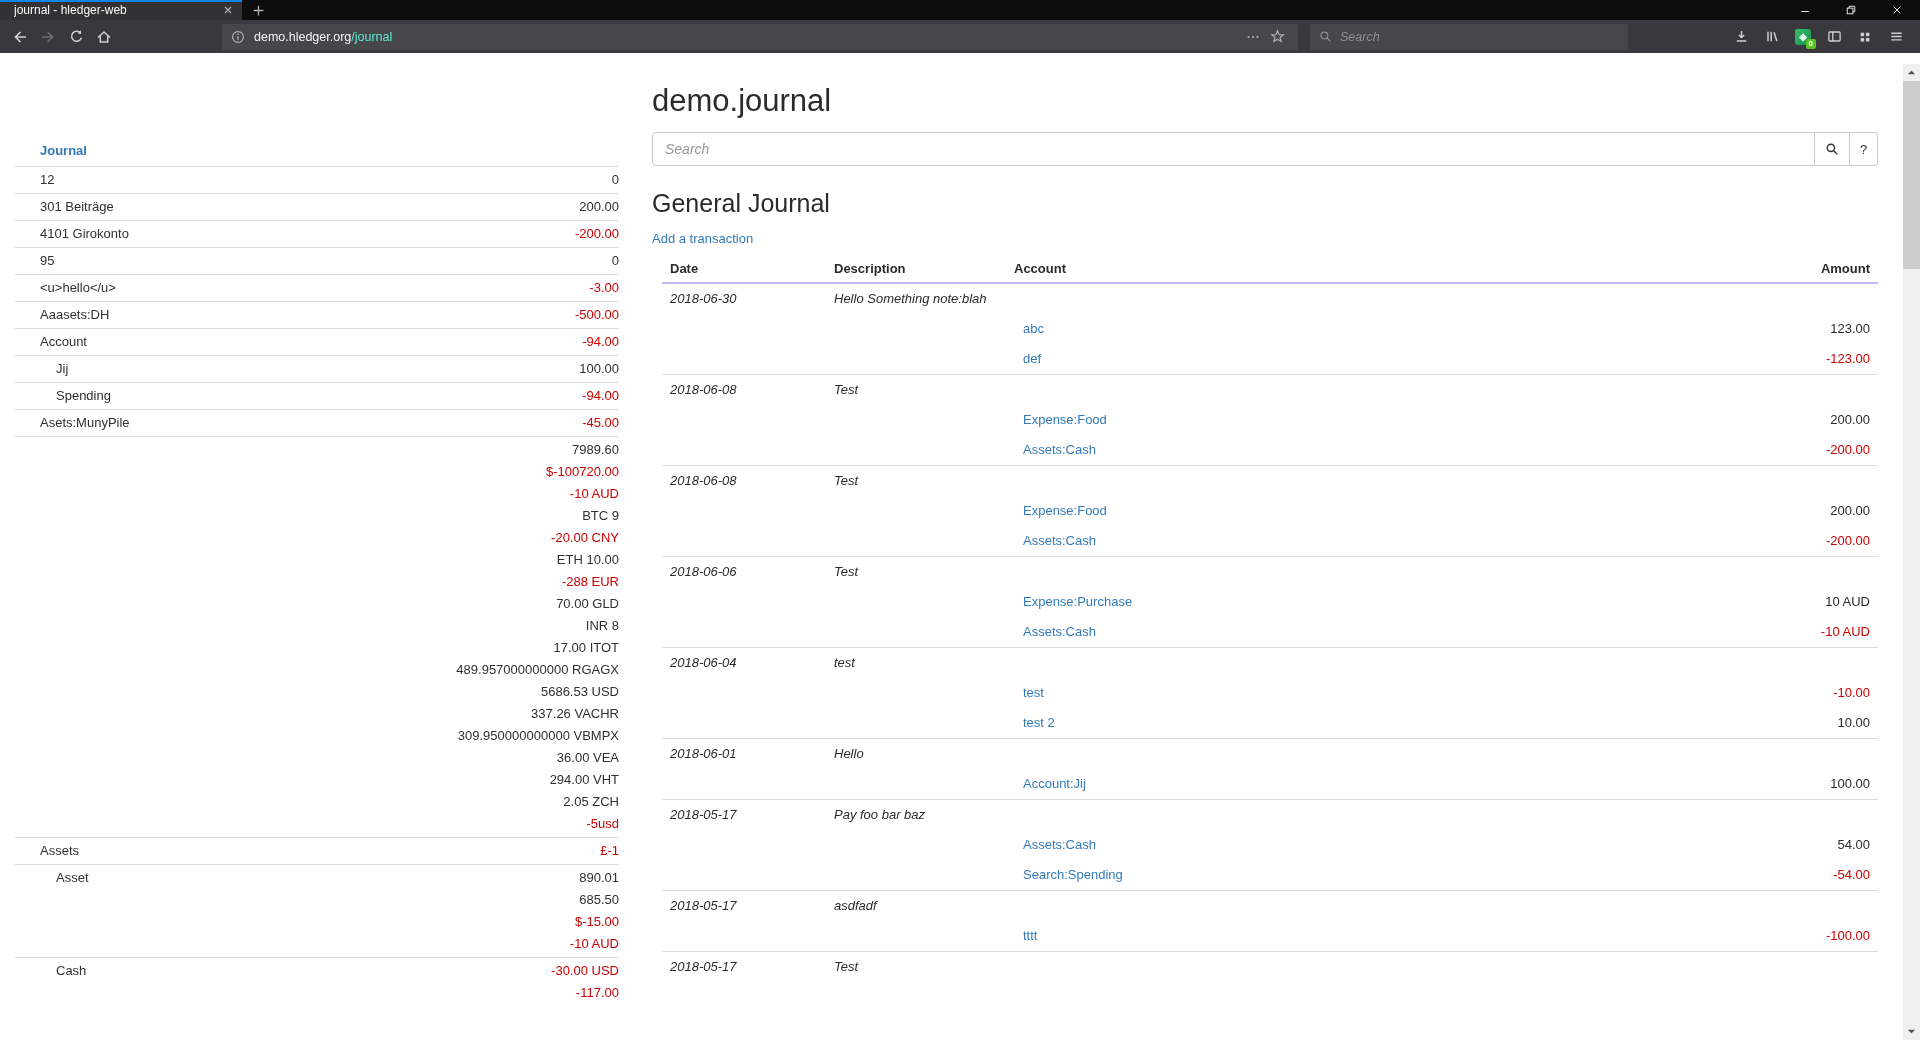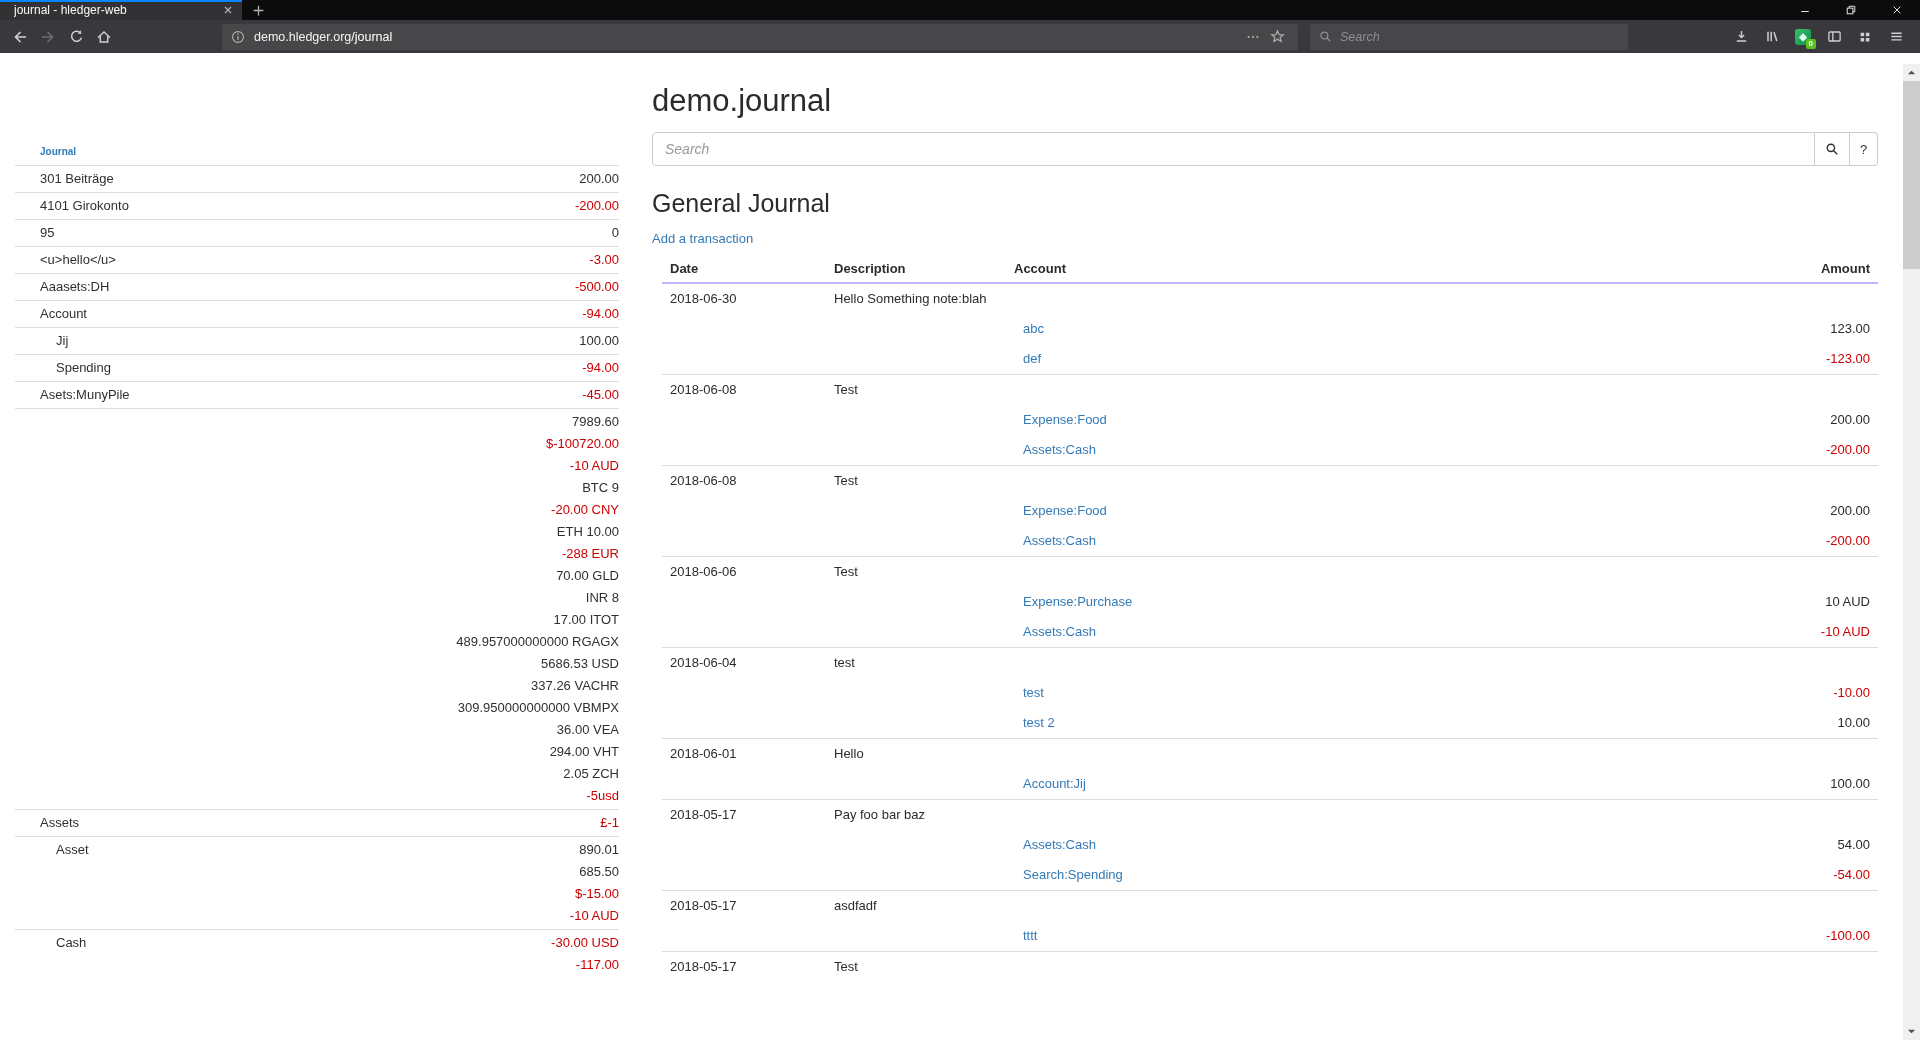--- a/index.html
+++ b/index.html
@@ -16,33 +16,33 @@
   .newtab{width:32px;display:flex;align-items:center;justify-content:center;color:#b1b1b3;}
   .win-controls{margin-left:auto;display:flex;}
   .win-btn{width:46px;display:flex;align-items:center;justify-content:center;color:#e8e8ea;}
   .navbar{height:33px;background:#38383d;display:flex;align-items:center;padding:0 6px;}
   .nav-icon{width:28px;height:26px;display:flex;align-items:center;justify-content:center;color:#cfcfd3;border-radius:2px;}
   .nav-icon.disabled{color:#6d6d70;}
   .nav-spacer{width:104px;}
   .url-bar{width:1058px;height:26px;background:#474749;border-radius:2px;display:flex;align-items:center;padding:0 9px;color:#b1b1b3;}
   .url-text{font-size:12.5px;margin-left:9px;flex:1;white-space:nowrap;overflow:hidden;}
   .url-domain{color:#f3f3f5;}
-  .url-path{color:#ffffff;}
+  .url-path{color:#5eead4;}
   .url-action{width:24px;display:flex;align-items:center;justify-content:center;color:#b1b1b3;}
   .search-bar{width:300px;height:26px;background:#474749;border-radius:2px;margin-left:12px;display:flex;align-items:center;padding:0 9px;color:#8f8f94;}
   .search-ph{font-size:12.5px;font-style:italic;margin-left:8px;}
   .chrome-right{margin-left:auto;display:flex;align-items:center;gap:3px;padding-right:4px;}
   .ext-wrap{position:relative;width:28px;height:26px;display:flex;align-items:center;justify-content:center;}
   .ext-box{width:16px;height:16px;border-radius:3px;background:linear-gradient(135deg,#36c26d,#158a4c);display:flex;align-items:center;justify-content:center;color:#eafff2;font-size:10px;font-weight:bold;}
   .ext-badge{position:absolute;right:1px;bottom:1px;background:#58c322;color:#fff;font-size:8px;line-height:10px;padding:0 3px;border-radius:2px;font-weight:bold;}
   
   .page{position:absolute;top:64px;left:0;width:1920px;height:976px;background:#fff;}
   
   .sidebar{position:absolute;left:15px;top:79px;width:604px;font-size:13px;color:#303030;}
-  .sidebar-title{display:inline-block;color:#337ab7;font-weight:bold;font-size:10px;padding:0 0 8px 25px;text-decoration:none;cursor:pointer;}
+  .sidebar-title{display:inline-block;color:#337ab7;font-weight:bold;font-size:13px;padding:0 0 8px 25px;text-decoration:none;cursor:pointer;}
   .sidebar table{width:100%;border-collapse:collapse;}
   .sidebar td{border-top:1px solid #ddd;padding:2px 0;vertical-align:top;line-height:22px;}
   .acct{color:#303030;}
   .acct a{color:#303030;text-decoration:none;cursor:pointer;}
   .acct.d1{padding-left:25px;}
   .acct.d2{padding-left:41px;}
   .amt{text-align:right;padding-right:2px;white-space:nowrap;}
   .neg{color:#cc0000;}
   
   .main{position:absolute;left:652px;top:0;width:1226px;color:#2b2b2b;}
@@ -52,21 +52,21 @@
   .search-input::placeholder{color:#999;font-style:italic;}
   .btn{background:#fff;border:1px solid #ccc;border-left:none;display:flex;align-items:center;justify-content:center;color:#333;cursor:pointer;}
   .btn.search-btn{width:35px;}
   .btn.help-btn{width:28px;border-radius:0 4px 4px 0;font-size:13px;}
   .main h2{font-size:25px;font-weight:400;margin:24px 0 0 0;line-height:1.1;color:#2b2b2b;}
   .add-link{display:inline-block;margin-top:13px;font-size:13px;color:#337ab7;text-decoration:none;cursor:pointer;}
   .txn-table{width:calc(100% - 10px);margin-left:10px;border-collapse:collapse;font-size:13px;margin-top:8px;}
   .txn-table th{text-align:left;font-weight:bold;border-bottom:2px solid #c4b5fd;padding:6px 8px;line-height:15px;}
   .txn-table td{padding:7.5px 8px;line-height:15px;vertical-align:top;}
   .txn-table th.col-amount,.txn-table td.col-amount{text-align:right;}
-  tr.txn-first td{border-top:1px solid #ddd;}
+  tr.txn-first td{border-top:1px solid #ddd;font-style:italic;}
   td.posting-acct{padding-left:17px;}
   td.posting-acct a{color:#337ab7;text-decoration:none;cursor:pointer;}
   
   .v-scrollbar{position:absolute;right:0;top:0;width:17px;height:976px;background:#f0f0f0;}
   .sb-arrow{position:absolute;left:0;width:17px;height:17px;display:flex;align-items:center;justify-content:center;color:#505050;font-size:8px;}
   .sb-arrow.up{top:0;} .sb-arrow.down{bottom:0;}
   .sb-thumb{position:absolute;left:0;top:17px;width:17px;height:188px;background:#cdcdcd;}
   svg{display:block;}
 </style>
 </head>
@@ -222,20 +222,26 @@
     </div>
   </div>
 </div>
 
 <div class="page">
 
   <div class="sidebar">
     <a class="sidebar-title">Journal</a>
     <table>
       <tbody>
+          <tr>
+            <td class="acct d1"><a>12</a></td>
+            <td class="amt">
+              <div>0</div>
+            </td>
+          </tr>
           <tr>
             <td class="acct d1"><a>301 Beiträge</a></td>
             <td class="amt">
               <div>200.00</div>
             </td>
           </tr>
           <tr>
             <td class="acct d1"><a>4101 Girokonto</a></td>
             <td class="amt">
               <div class="neg">-200.00</div>

